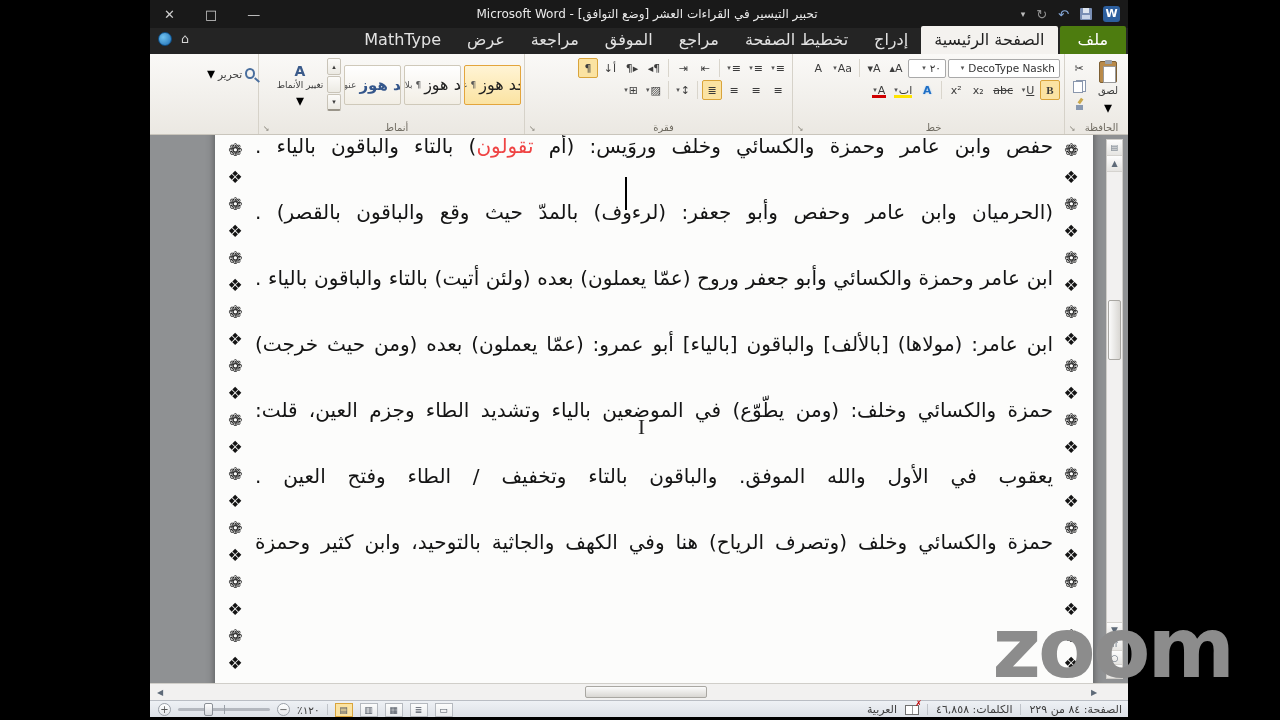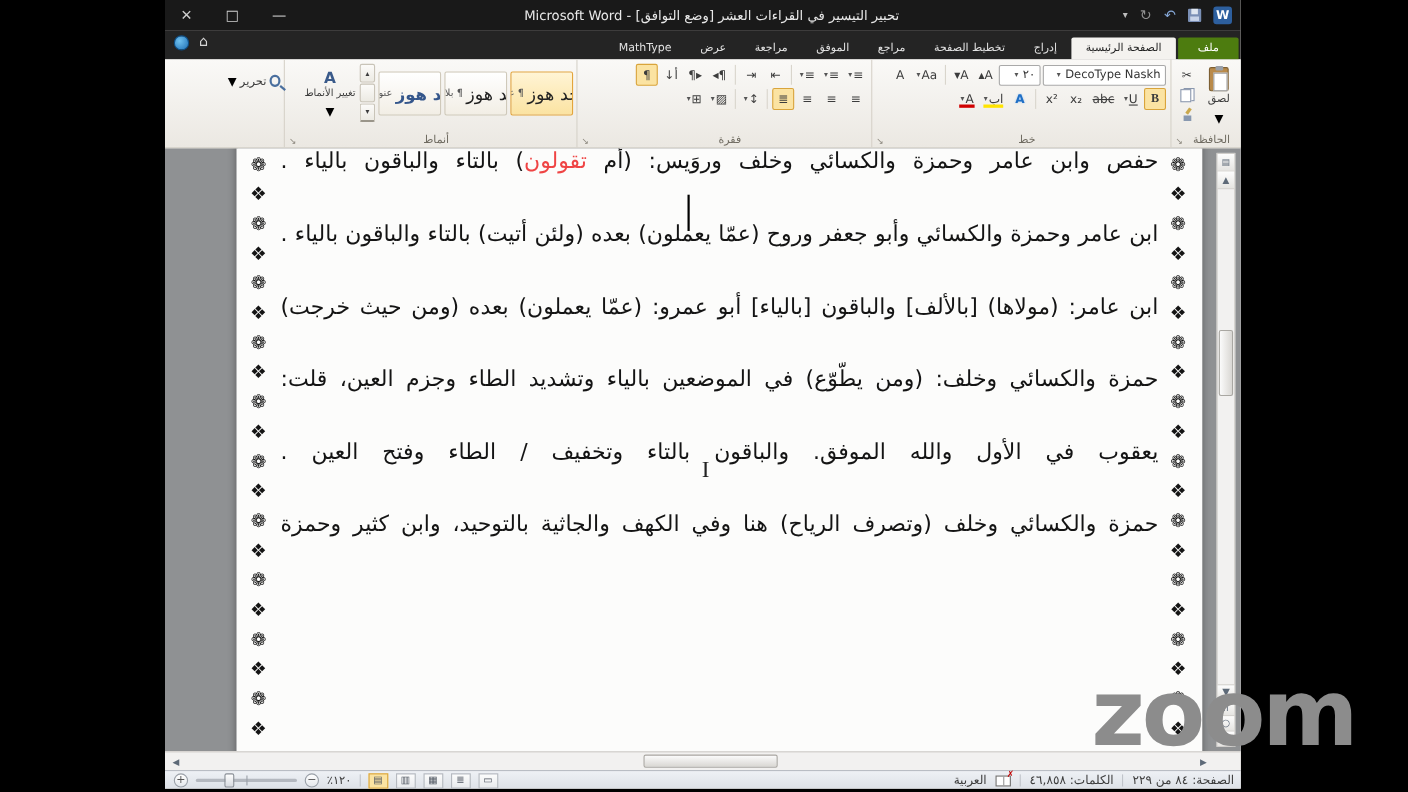--- a/index.html
+++ b/index.html
@@ -19,21 +19,21 @@
   .save-icon::before{content:"";position:absolute;top:0;left:3px;right:3px;height:5px;background:#dfe6f0}
   .save-icon::after{content:"";position:absolute;bottom:1px;left:2px;right:2px;height:4px;background:#c7d3e8}
   .wlogo{width:17px;height:16px;background:#2d5f9e;color:#fff;font-weight:bold;font-size:11px;text-align:center;line-height:16px;border-radius:3px}
 
   
   .tabrow{position:absolute;top:28px;left:0;right:0;height:26px;background:#242424}
   .tr-icons{position:absolute;left:8px;top:4px;display:flex;gap:9px;align-items:center}
   .addin-circle{width:14px;height:14px;border-radius:50%;background:radial-gradient(circle at 35% 35%,#6fc1f0,#1f6fb4);border:1px solid #0e4f86}
   .home-glyph{color:#d5d5d5;font-size:13px;line-height:14px}
   .tabs{position:absolute;right:2px;bottom:0;display:flex;direction:rtl;align-items:flex-end;height:26px}
-  .tab{padding:4px 13px 5px;font-size:10px;color:#e2e2e2;white-space:nowrap}
+  .tab{padding:4px 13px 5px;font-size:16px;color:#e2e2e2;white-space:nowrap}
   .tab.file{background:#4d7c0f;color:#fff;border-radius:2px 2px 0 0;padding:4px 18px 5px;margin-left:2px}
   .tab.active{background:#f4f2ef;color:#1f1f1f;border-radius:2px 2px 0 0}
 
   
   .ribbon{position:absolute;top:54px;left:0;right:0;height:81px;background:linear-gradient(#faf9f7,#ebe8e2);border-bottom:1px solid #c9c5bc;display:flex;direction:rtl}
   .group{position:relative;border-left:1px solid #d6d2c9;padding:2px 3px 15px 3px;height:100%}
   .g-label{position:absolute;bottom:1px;left:10px;right:0;text-align:center;font-size:10px;color:#6f6b61}
   .launcher{position:absolute;left:2px;bottom:1px;font-size:8px;color:#8a867c;width:10px;text-align:center}
   .rbtn{min-width:20px;height:20px;display:flex;align-items:center;justify-content:center;font-size:11px;color:#3c3c3c;border:1px solid transparent;border-radius:2px;padding:0 2px;gap:1px;white-space:nowrap}
   .rbtn .dar{font-size:7px;color:#555}
@@ -403,20 +403,21 @@
 ❁
 ❖
 ❁
 ❖
 ❁
 ❖
 ❁
 ❖</div>
       <div class="textblock">
         <div class="doc-line"><span>حفص وابن عامر وحمزة والكسائي وخلف وروَيس: (أم </span><span class="redword">تقولون</span><span>) بالتاء والباقون بالياء .</span></div>
+        <div class="doc-line">(الحرميان وابن عامر وحفص وأبو جعفر: (لرءوف) بالمدّ حيث وقع والباقون بالقصر) .</div>
         <div class="doc-line">ابن عامر وحمزة والكسائي وأبو جعفر وروح (عمّا يعملون) بعده (ولئن أتيت) بالتاء والباقون بالياء .</div>
         <div class="doc-line">ابن عامر: (مولاها) [بالألف] والباقون [بالياء] أبو عمرو: (عمّا يعملون) بعده (ومن حيث خرجت) بالياء</div>
         <div class="doc-line">حمزة والكسائي وخلف: (ومن يطّوّع) في الموضعين بالياء وتشديد الطاء وجزم العين، قلت: وافقهم</div>
         <div class="doc-line">يعقوب في الأول والله الموفق. والباقون بالتاء وتخفيف / الطاء وفتح العين .</div>
         <div class="doc-line">حمزة والكسائي وخلف (وتصرف الرياح) هنا وفي الكهف والجاثية بالتوحيد، وابن كثير وحمزة والكسائي</div>
       </div>
       <div class="caret"></div>
     </div>
 
     <div class="ibeam">I</div>

